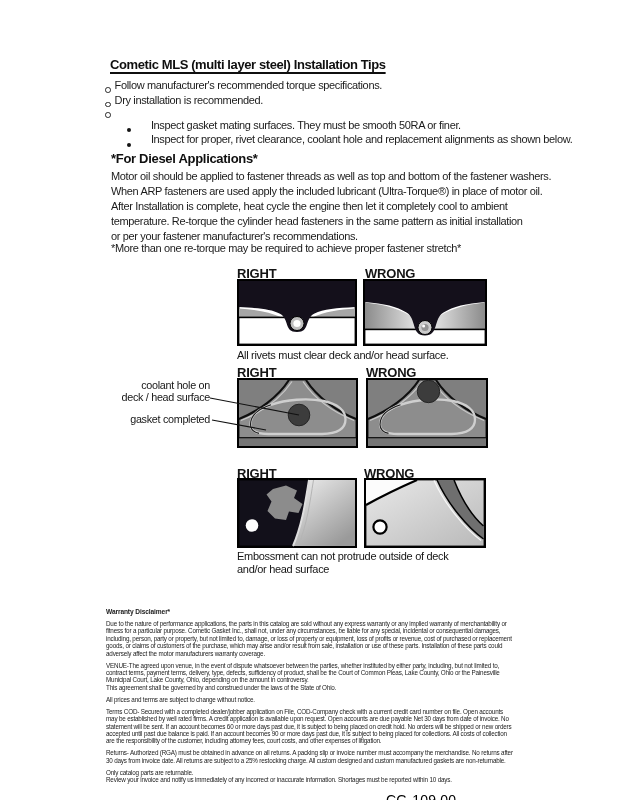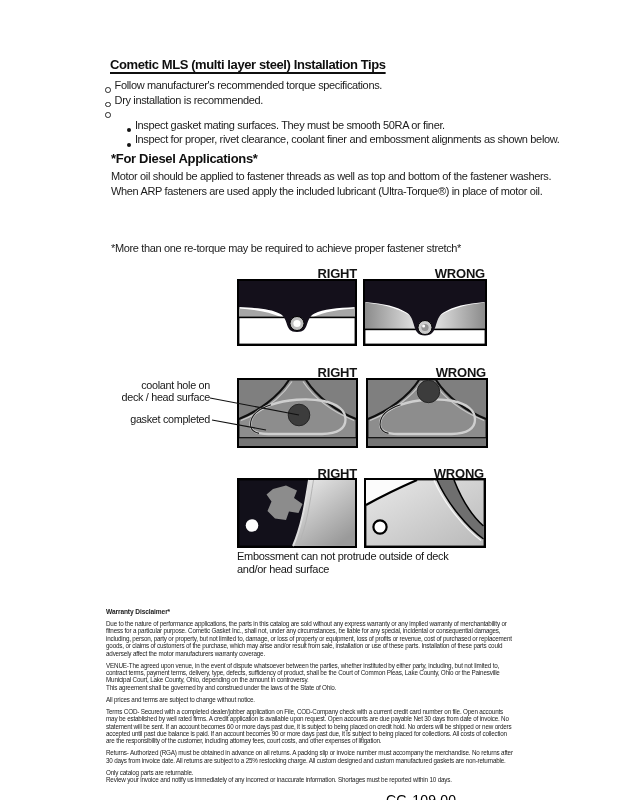--- a/index.html
+++ b/index.html
@@ -8,29 +8,29 @@
     position:relative;width:618px;height:800px;background:#ffffff;overflow:hidden;
     font-family:"Liberation Sans","DejaVu Sans",sans-serif;color:#161616;margin-top:36px;
   }
   .abs{position:absolute;margin:0;}
   .title{
     left:110px;top:21px;font-size:13px;font-weight:bold;letter-spacing:-0.4px;
     text-decoration:underline;text-underline-offset:3px;text-decoration-thickness:1.5px;color:#0f0f0f;
   }
   .bullets{left:105px;top:42px;width:490px;}
   .b-row{display:flex;align-items:flex-end;line-height:14.7px;font-size:11px;letter-spacing:-0.35px;color:#1b1b1b;}
-  .b-row.sub{margin-left:22px;}
+  .b-row.sub{margin-left:22px;gap:16px;}
   .b-hollow{flex:none;width:3.6px;height:3.6px;border:1.1px solid #2a2a2a;border-radius:50%;margin:4.6px 4px 0 0;}
   .b-solid{flex:none;width:4.4px;height:4.4px;background:#141414;border-radius:50%;margin:4.6px 3.5px 0 0;}
   .diesel-heading{left:111px;top:115px;font-size:13px;font-weight:bold;letter-spacing:-0.3px;color:#0f0f0f;}
   .bodytext{font-size:11px;line-height:15px;letter-spacing:-0.35px;white-space:pre-line;color:#1b1b1b;}
   .para1{left:111px;top:133px;}
   .para2{left:111px;top:163px;}
   .note{left:111px;top:205px;text-align:right;}
-  .dlabel{position:absolute;width:120px;text-align:right;font-size:13px;font-weight:700;letter-spacing:-0.2px;color:#141414;}
+  .dlabel{position:absolute;width:120px;text-align:left;font-size:13px;font-weight:700;letter-spacing:-0.2px;color:#141414;}
   .r1l{left:237px;top:230px;} .r1r{left:365px;top:230px;}
   .r2l{left:237px;top:329px;} .r2r{left:366px;top:329px;}
   .r3l{left:237px;top:430px;} .r3r{left:364px;top:430px;}
   .panel{position:absolute;display:block;}
   .p1l{left:237px;top:243px;} .p1r{left:363px;top:243px;}
   .p2l{left:237px;top:342px;} .p2r{left:366px;top:342px;}
   .p3l{left:237px;top:442px;} .p3r{left:364px;top:442px;}
   .caption{font-size:11px;letter-spacing:-0.3px;line-height:13px;white-space:pre-line;color:#151515;}
   .c1{left:237px;top:313px;} .c2{left:237px;top:415px;} .c3{left:237px;top:514px;}
   .ann{position:absolute;left:56px;width:154px;text-align:right;font-size:10.8px;letter-spacing:-0.3px;line-height:11.5px;white-space:pre-line;color:#171717;}
@@ -59,27 +59,30 @@
     </div>
     <div class="b-row">
       <span class="b-hollow"></span>
     </div>
     <div class="b-row sub">
       <span class="b-solid"></span>
       <span>Inspect gasket mating surfaces.  They must be smooth 50RA or finer.</span>
     </div>
     <div class="b-row sub">
       <span class="b-solid"></span>
-      <span>Inspect for proper, rivet clearance, coolant finer and embossment alignments as shown below.</span>
+      <span>Inspect for proper, rivet clearance, coolant hole and replacement alignments as shown below.</span>
     </div>
   </div>
 
   <h2 class="abs diesel-heading">*For Diesel Applications*</h2>
   <p class="abs bodytext para1">Motor oil should be applied to fastener threads as well as top and bottom of the fastener washers.
 When ARP fasteners are used apply the included lubricant (Ultra-Torque®) in place of motor oil.</p>
+  <p class="abs bodytext para2">After Installation is complete, heat cycle the engine then let it completely cool to ambient
+temperature. Re-torque the cylinder head fasteners in the same pattern as initial installation
+or per your fastener manufacturer's recommendations.</p>
   <p class="abs bodytext note">*More than one re-torque may be required to achieve proper fastener stretch*</p>
 
   <div class="dlabel r1l">RIGHT</div>
   <div class="dlabel r1r">WRONG</div>
 
   <svg class="panel p1l" width="120" height="67" viewBox="0 0 120 67">
     <rect x="1.2" y="1.2" width="117.6" height="64.6" fill="#ffffff" stroke="#000" stroke-width="2.4"></rect>
     <path d="M2,29.5 C18,30.5 32,32.5 45,38.5 L2,38.5 Z" fill="#a6a6a6"></path>
     <path d="M118,29.5 C102,30.5 88,32.5 75,38.5 L118,38.5 Z" fill="#a6a6a6"></path>
     <rect x="2" y="37.6" width="116" height="1.6" fill="#000"></rect>
@@ -102,20 +105,21 @@
     <rect x="1.2" y="1.2" width="121.6" height="64.6" fill="#ffffff" stroke="#000" stroke-width="2.4"></rect>
     <path d="M2,23.5 C22,25.5 40,30.5 52,40 C57,44 59.5,48 60,50.5 L2,50.5 Z" fill="url(#g1l)"></path>
     <path d="M122,23.5 C102,25.5 84,30.5 72,40 C67,44 64.5,48 64,50.5 L122,50.5 Z" fill="url(#g1r)"></path>
     <rect x="2" y="49.6" width="120" height="1.6" fill="#000"></rect>
     <path d="M2,2 L122,2 L122,23 C103,24.5 90,27.5 80.5,33.5 C70,40 76,56.5 62,56.5 C48,56.5 54,40 43.5,33.5 C34,27.5 21,24.5 2,23 Z" fill="#14101b"></path>
     <circle cx="62" cy="48.5" r="7" fill="#cbcbcb" stroke="#000" stroke-width="1"></circle>
     <circle cx="62" cy="48.5" r="3.6" fill="#949494"></circle>
     <circle cx="60.6" cy="47.1" r="1.5" fill="#ffffff"></circle>
   </svg>
 
+  <p class="abs caption c1">All rivets must clear deck and/or head surface.</p>
 
   <div class="dlabel r2l">RIGHT</div>
   <div class="dlabel r2r">WRONG</div>
 
   <div class="ann a1">coolant hole on
 deck / head surface</div>
   <div class="ann a2">gasket completed</div>
 
   <svg class="panel p2l" width="121" height="70" viewBox="0 0 121 70">
     <rect x="1.2" y="1.2" width="118.6" height="67.6" fill="#8d8d8d" stroke="#000" stroke-width="2.4"></rect>

